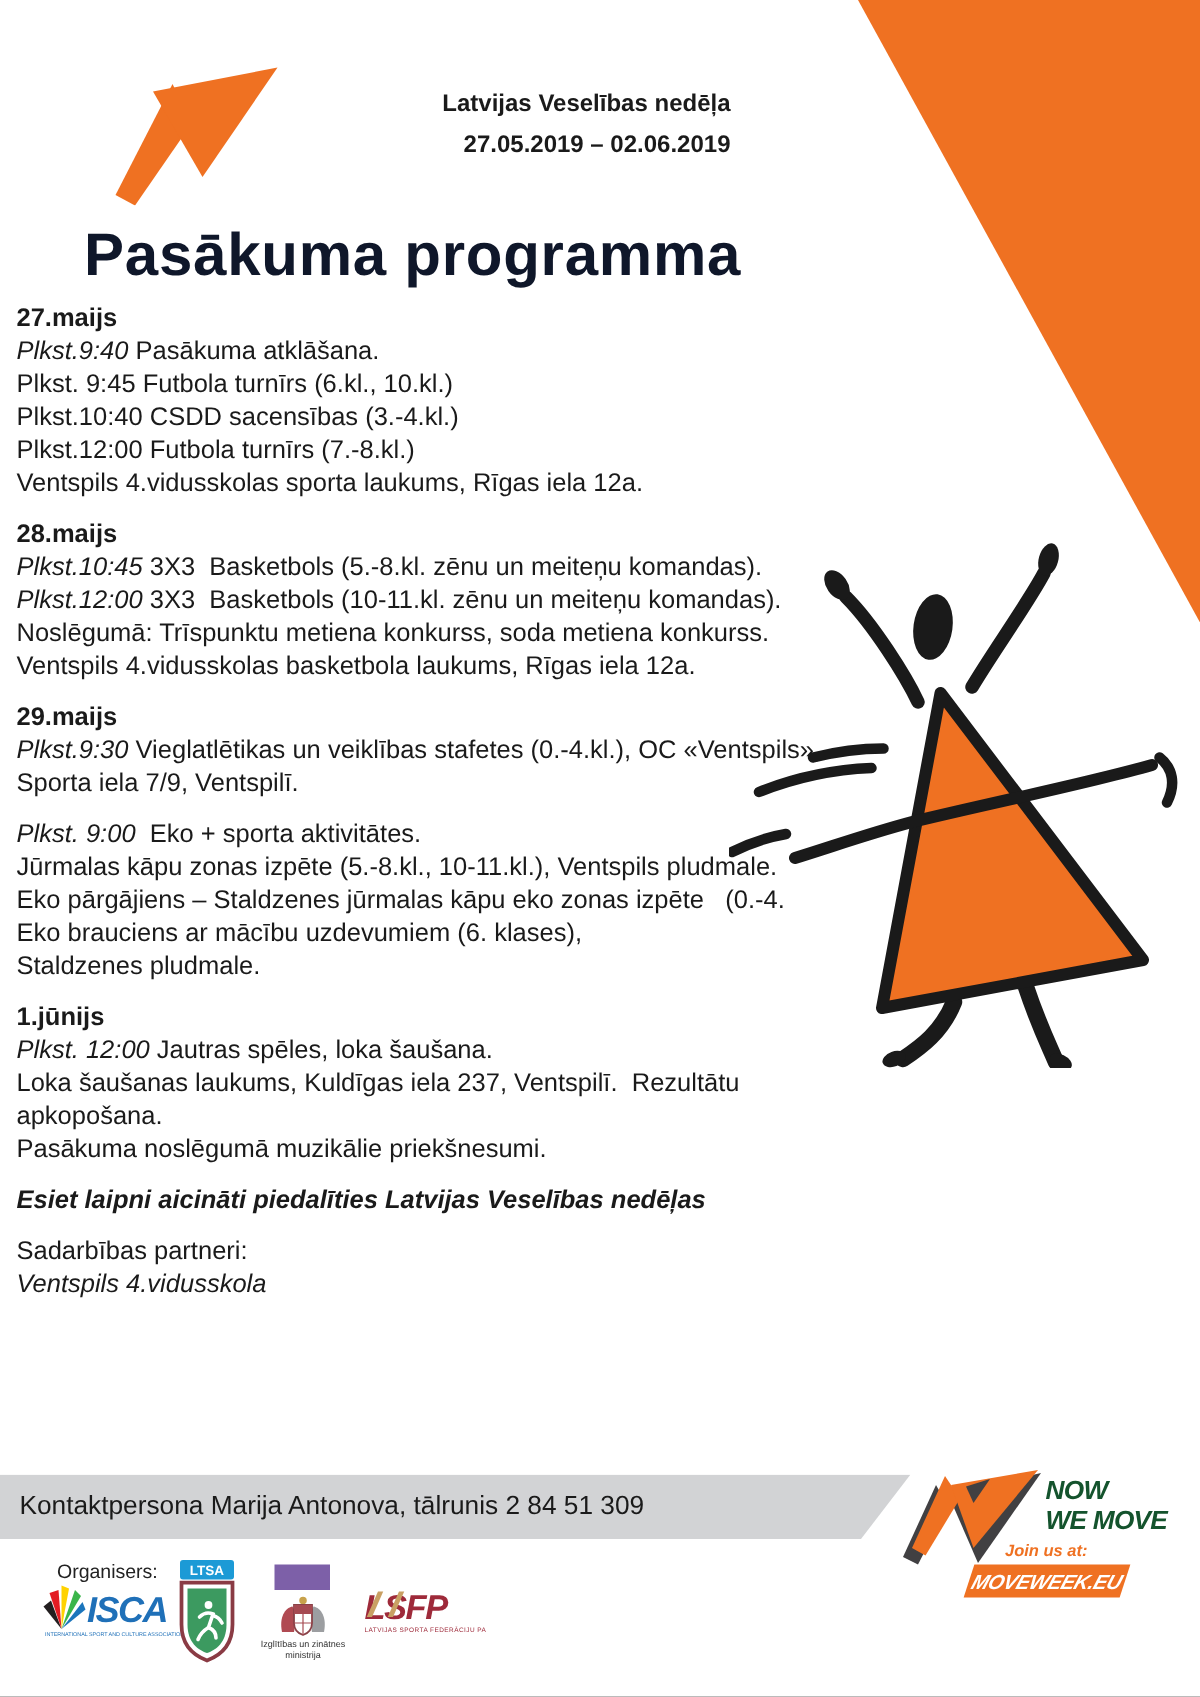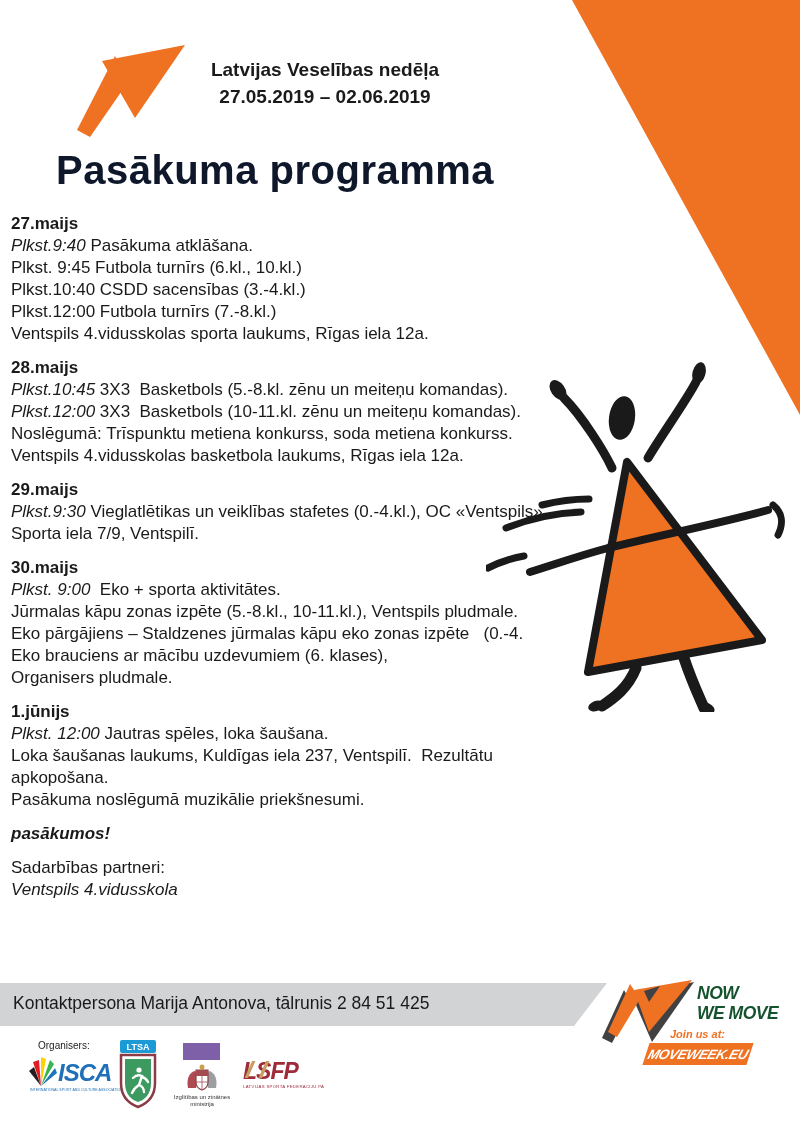--- a/index.html
+++ b/index.html
@@ -4,25 +4,25 @@
 <style>
   html,body{margin:0;padding:0;background:#888;}
   .page{position:relative;width:800px;height:1131px;background:#ffffff;overflow:hidden;
         font-family:"Liberation Sans",sans-serif;margin:0 auto;}
   
   .corner-tri{position:absolute;top:0;right:0;width:228px;height:415px;background:#EF7122;
               clip-path:polygon(0 0,100% 0,100% 100%);}
   
   .hdr-logo{position:absolute;left:75px;top:42px;width:115px;height:95px;}
   .hdr-titles{position:absolute;left:163px;top:56px;width:324px;text-align:center;color:#1A1A1A;}
-  .hdr-titles .t1,.hdr-titles .t2{font-size:19px;font-weight:bold;line-height:27px;}
+  .hdr-titles .t1,.hdr-titles .t2{font-size:16px;font-weight:bold;line-height:27px;text-align:right;}
   .heading{position:absolute;left:56px;top:148px;font-size:40px;font-weight:bold;color:#0f172a;
            letter-spacing:0.5px;}
   
-  .program{position:absolute;left:11px;top:213px;width:600px;}
+  .program{position:absolute;left:11px;top:201px;width:600px;}
   .line{white-space:pre;font-size:17px;line-height:22px;color:#1A1A1A;}
   .sec-title{font-weight:bold;}
   .seg-italic{font-style:italic;}
   .seg-normal{font-style:normal;}
   .seg-bold-italic{font-weight:bold;font-style:italic;}
   .section{margin-bottom:12px;}
   .extra-gap{margin-top:10px;}
   
   .figure{position:absolute;left:486px;top:356px;width:316px;height:356px;}
   
@@ -32,21 +32,21 @@
   
   .nwm-arrow{position:absolute;left:602px;top:980px;width:94px;height:64px;}
   .nwm-text{position:absolute;left:697px;top:984px;color:#14532d;font-style:italic;font-weight:bold;
             font-size:17.5px;line-height:19.5px;letter-spacing:-0.5px;white-space:nowrap;}
   .nwm-join{position:absolute;left:650px;top:1028px;width:95px;text-align:center;color:#EF7122;
             font-style:italic;font-weight:bold;font-size:11px;}
   .mw-banner{position:absolute;left:646px;top:1043px;width:104px;height:22px;background:#EF7122;
              transform:skewX(-18deg);display:flex;align-items:center;justify-content:center;}
   .mw-banner span{color:#ffffff;font-style:italic;font-weight:bold;font-size:13.5px;letter-spacing:-0.3px;}
   
-  .org-label{position:absolute;left:38px;top:1040px;font-size:10px;color:#222;}
+  .org-label{position:absolute;left:38px;top:1040px;font-size:13px;color:#222;}
   .isca{position:absolute;left:28px;top:1055px;width:96px;height:38px;}
   .ltsa{position:absolute;left:117px;top:1040px;width:42px;height:70px;}
   .ministry-rect{position:absolute;left:183px;top:1043px;width:37px;height:17px;background:#7D60A8;}
   .ministry-coat{position:absolute;left:184px;top:1062px;width:36px;height:30px;}
   .ministry-text{position:absolute;left:160px;top:1094px;width:84px;text-align:center;font-size:6px;
                  line-height:7px;color:#333;}
   .lsfp{position:absolute;left:242px;top:1057px;width:82px;height:34px;}
 </style>
 </head>
 <body>
@@ -82,36 +82,35 @@
         <div class="line"><span class="seg-italic">Plkst.12:00</span><span class="seg-normal"> 3X3  Basketbols (10-11.kl. zēnu un meiteņu komandas).</span></div>
         <div class="line"><span class="seg-normal">Noslēgumā: Trīspunktu metiena konkurss, soda metiena konkurss.</span></div>
         <div class="line"><span class="seg-normal">Ventspils 4.vidusskolas basketbola laukums, Rīgas iela 12a.</span></div>
       </div>
       <div class="section">
         <div class="line sec-title">29.maijs</div>
         <div class="line"><span class="seg-italic">Plkst.9:30</span><span class="seg-normal"> Vieglatlētikas un veiklības stafetes (0.-4.kl.), OC «Ventspils»,</span></div>
         <div class="line"><span class="seg-normal">Sporta iela 7/9, Ventspilī.</span></div>
       </div>
       <div class="section">
-        <div class="line sec-title">30.maijs</div>
         <div class="line"><span class="seg-italic">Plkst. 9:00</span><span class="seg-normal">  Eko + sporta aktivitātes.</span></div>
         <div class="line"><span class="seg-normal">Jūrmalas kāpu zonas izpēte (5.-8.kl., 10-11.kl.), Ventspils pludmale.</span></div>
         <div class="line"><span class="seg-normal">Eko pārgājiens – Staldzenes jūrmalas kāpu eko zonas izpēte   (0.-4.</span></div>
         <div class="line"><span class="seg-normal">Eko brauciens ar mācību uzdevumiem (6. klases),</span></div>
-        <div class="line"><span class="seg-normal">Organisers pludmale.</span></div>
+        <div class="line"><span class="seg-normal">Staldzenes pludmale.</span></div>
       </div>
       <div class="section">
         <div class="line sec-title">1.jūnijs</div>
         <div class="line"><span class="seg-italic">Plkst. 12:00</span><span class="seg-normal"> Jautras spēles, loka šaušana.</span></div>
         <div class="line"><span class="seg-normal">Loka šaušanas laukums, Kuldīgas iela 237, Ventspilī.  Rezultātu</span></div>
         <div class="line"><span class="seg-normal">apkopošana.</span></div>
         <div class="line"><span class="seg-normal">Pasākuma noslēgumā muzikālie priekšnesumi.</span></div>
       </div>
       <div class="section">
-        <div class="line"><span class="seg-bold-italic">pasākumos!</span></div>
+        <div class="line"><span class="seg-bold-italic">Esiet laipni aicināti piedalīties Latvijas Veselības nedēļas</span></div>
       </div>
       <div class="section extra-gap">
         <div class="line"><span class="seg-normal">Sadarbības partneri:</span></div>
         <div class="line"><span class="seg-italic">Ventspils 4.vidusskola</span></div>
       </div>
     </div>
 
   <svg class="figure" viewBox="0 0 316 356">
 
     <path d="M126,112 C118,95 96,60 78,42" stroke="#1A1A1A" stroke-width="9" fill="none" stroke-linecap="round"></path>
@@ -130,21 +129,21 @@
 
     <path d="M44,216 C70,208 92,200 122,192 C180,178 240,166 282,154" stroke="#1A1A1A" stroke-width="8" fill="none" stroke-linecap="round"></path>
     <path d="M287,149 C296,156 298,167 292,179" stroke="#1A1A1A" stroke-width="7" fill="none" stroke-linecap="round"></path>
 
     <path d="M56,149 C72,145 88,143 103,143" stroke="#1A1A1A" stroke-width="7" fill="none" stroke-linecap="round"></path>
     <path d="M20,172 C45,162 70,157 95,156" stroke="#1A1A1A" stroke-width="7" fill="none" stroke-linecap="round"></path>
     <path d="M2,212 C14,206 26,202 38,200" stroke="#1A1A1A" stroke-width="7" fill="none" stroke-linecap="round"></path>
   </svg>
 
   <div class="contact-bar">
-    <div class="contact-text">Kontaktpersona Marija Antonova, tālrunis 2 84 51 425</div>
+    <div class="contact-text">Kontaktpersona Marija Antonova, tālrunis 2 84 51 309</div>
   </div>
 
   <svg class="nwm-arrow" viewBox="0 0 94 64">
     <polygon points="0,58 22,10 30,24 10,63" fill="#414042"></polygon>
     <polygon points="30,16 92,2 50,62" fill="#414042"></polygon>
     <polygon points="6,52 28,4 38,19 15,57" fill="#EF7122"></polygon>
     <polygon points="32,10 90,0 47,52" fill="#EF7122"></polygon>
     <polygon points="42,11 58,6 47,22" fill="#414042"></polygon>
   </svg>
   <div class="nwm-text">

